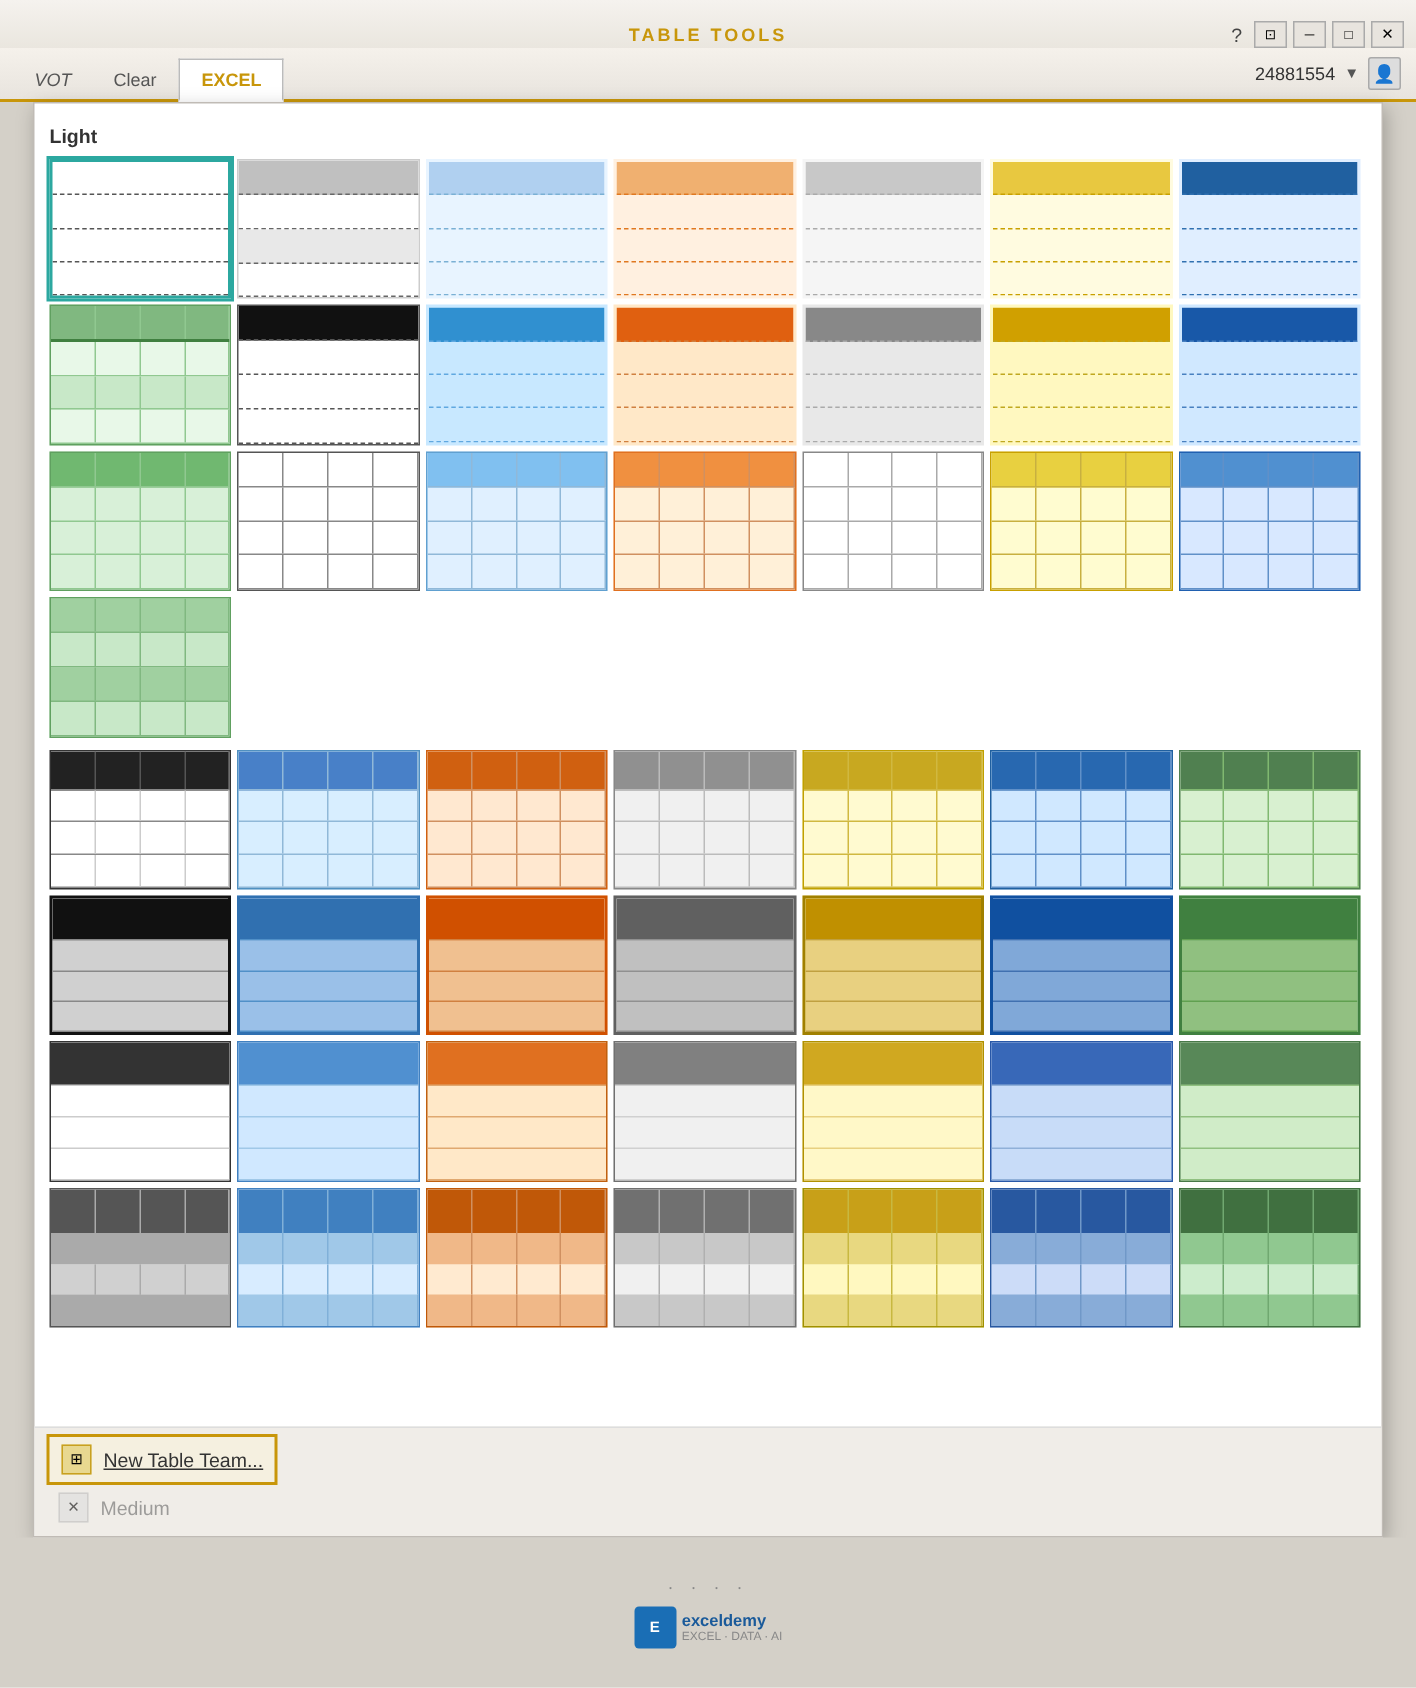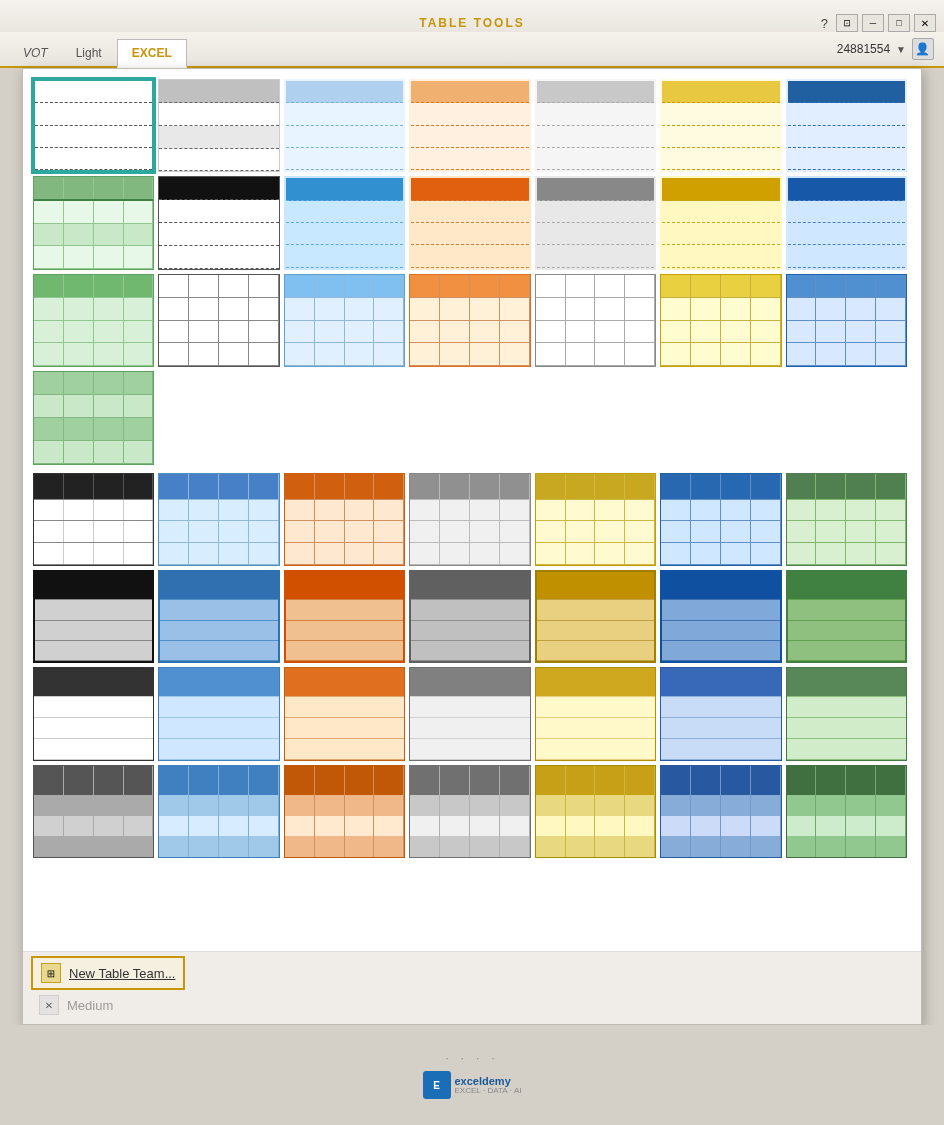--- a/index.html
+++ b/index.html
@@ -338,34 +338,35 @@
     <span style="font-size:13px;color:#444;cursor:pointer;margin-right:4px;">?</span>
     <div style="width:22px;height:18px;background:#e8e4de;border:1px solid #aaa;display:flex;align-items:center;justify-content:center;font-size:9px;cursor:pointer;">⊡</div>
     <div style="width:22px;height:18px;background:#e8e4de;border:1px solid #aaa;display:flex;align-items:center;justify-content:center;font-size:9px;cursor:pointer;">─</div>
     <div style="width:22px;height:18px;background:#e8e4de;border:1px solid #aaa;display:flex;align-items:center;justify-content:center;font-size:9px;cursor:pointer;">□</div>
     <div style="width:22px;height:18px;background:#e8e4de;border:1px solid #aaa;display:flex;align-items:center;justify-content:center;font-size:10px;cursor:pointer;">✕</div>
   </div>
 </div>
 
 <div style="position:absolute;top:32px;left:0;right:0;height:36px;background:linear-gradient(to bottom,#f5f1eb,#e8e4de);display:flex;align-items:flex-end;padding-left:10px;border-bottom:2px solid #c8960a;">
   <div style="padding:6px 12px;font-size:12px;color:#555;cursor:pointer;border:1px solid transparent;border-bottom:none;margin-right:2px;font-style:italic;">VOT</div>
-  <div style="padding:6px 12px;font-size:12px;color:#555;cursor:pointer;border:1px solid transparent;border-bottom:none;margin-right:2px;">Light</div>
+  <div style="padding:6px 12px;font-size:12px;color:#555;cursor:pointer;border:1px solid transparent;border-bottom:none;margin-right:2px;">Clear</div>
   <div style="padding:6px 14px;font-size:12px;color:#c8960a;font-weight:700;cursor:pointer;background:white;border:1px solid #bbb;border-bottom:2px solid white;margin-right:2px;margin-bottom:-2px;">EXCEL</div>
   <div style="position:absolute;right:10px;bottom:6px;display:flex;align-items:center;gap:6px;">
     <span style="font-size:12px;color:#333;">24881554</span>
     <span style="font-size:10px;color:#555;">▼</span>
     <div style="width:22px;height:22px;background:#ddd;border:1px solid #aaa;border-radius:2px;display:flex;align-items:center;justify-content:center;font-size:12px;">👤</div>
   </div>
 </div>
 
 <div style="position:absolute;top:68px;left:22px;right:22px;bottom:100px;background:white;border:1px solid #c0bbb5;box-shadow:2px 4px 12px rgba(0,0,0,0.25);display:flex;flex-direction:column;">
 
   <div class="panel-scroll" style="flex:1;">
 
     <div>
+      <div style="font-size:13px;font-weight:700;color:#333;margin:4px 0 8px 0;">Light</div>
 
       <div style="display:grid;grid-template-columns:repeat(7,1fr);gap:4px;margin-bottom:4px;">
         <div class="table-preview s-l-1-1" style="border:2px solid #2ca8a0;aspect-ratio:1.3;position:relative;">
           <div class="tp-inner">
             <div class="tp-row">
                 <div class="tp-cell"></div>
                 <div class="tp-cell"></div>
                 <div class="tp-cell"></div>
                 <div class="tp-cell"></div>
               </div>

